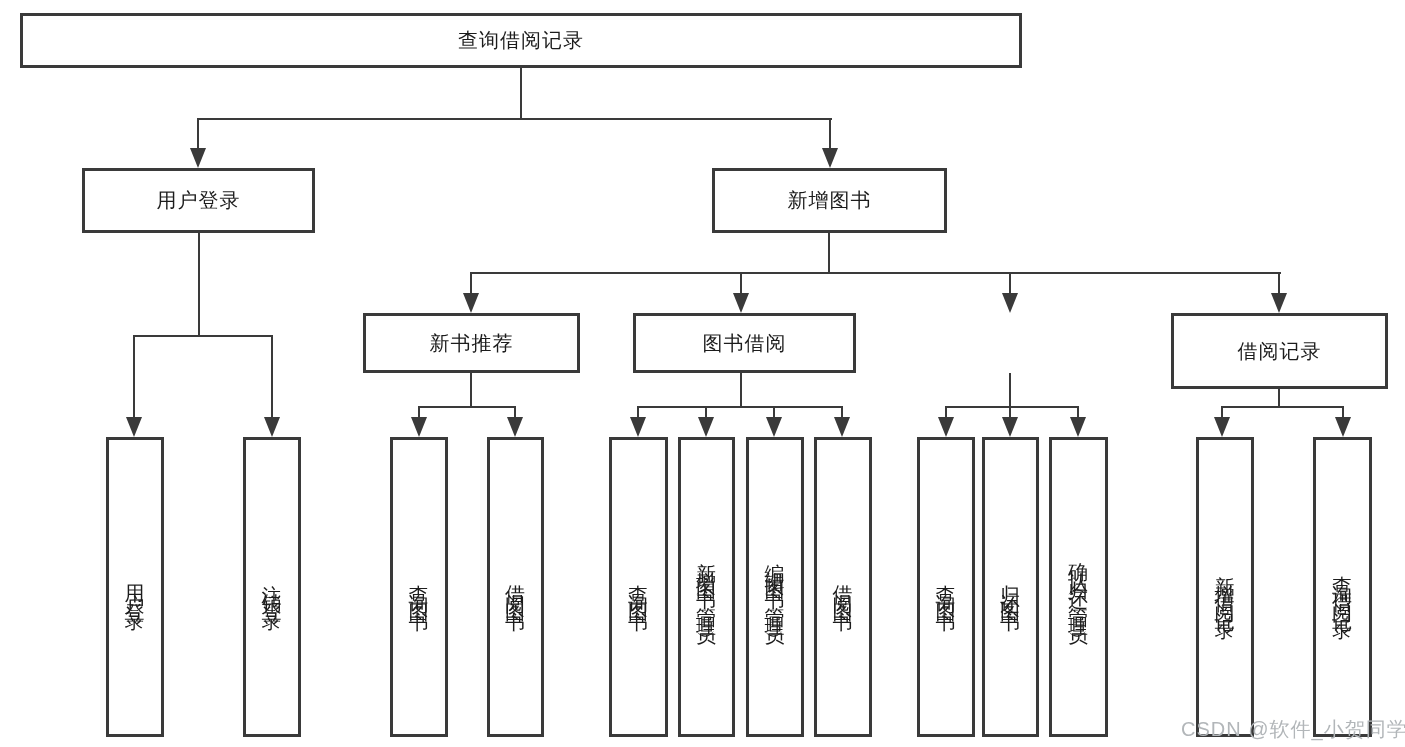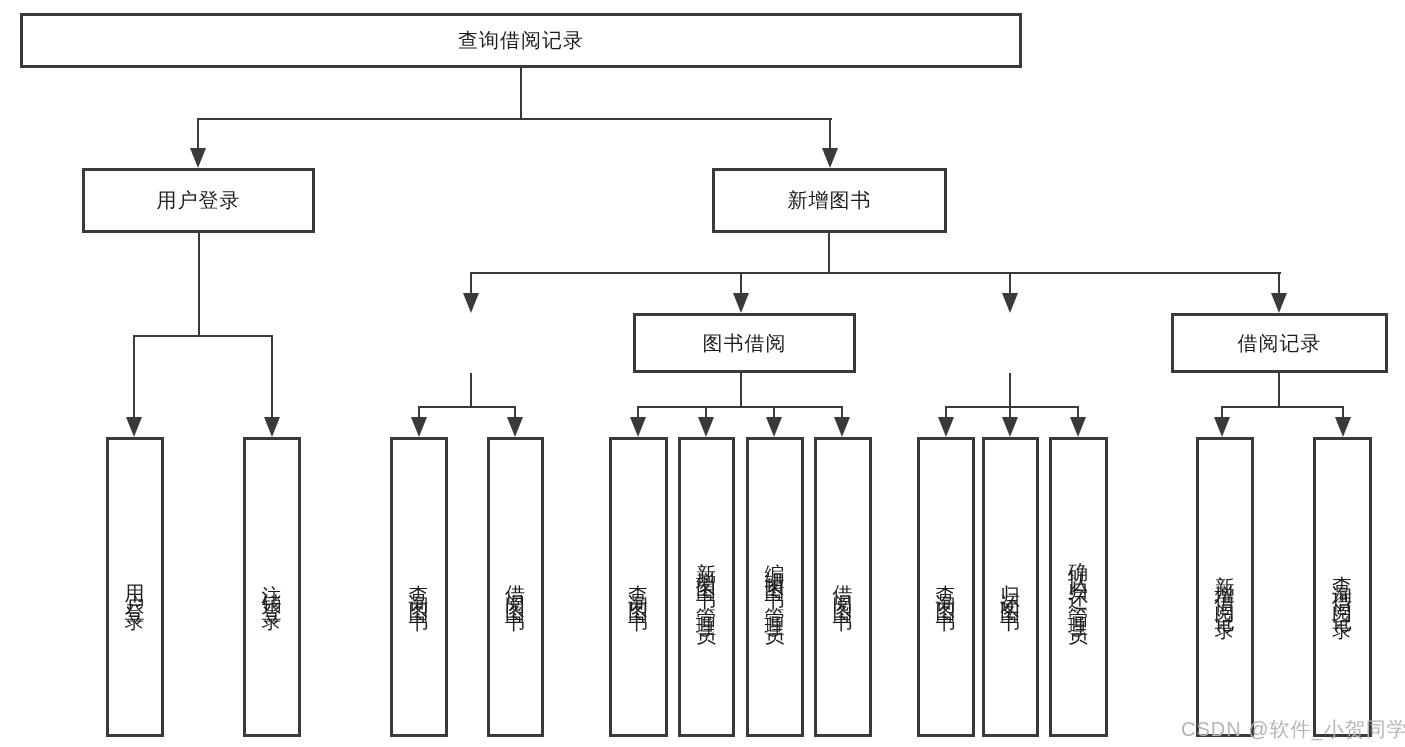--- a/index.html
+++ b/index.html
@@ -95,24 +95,27 @@
   <div class="line" style="left:470px;top:272px;width:811px;height:2px"></div>
   <div class="line" style="left:470px;top:272px;width:2px;height:23px"></div>
   <div class="line" style="left:740px;top:272px;width:2px;height:23px"></div>
   <div class="line" style="left:1009px;top:272px;width:2px;height:23px"></div>
   <div class="line" style="left:1278px;top:272px;width:2px;height:23px"></div>
   <div class="arrow" style="left:463px;top:293px"></div>
   <div class="arrow" style="left:733px;top:293px"></div>
   <div class="arrow" style="left:1002px;top:293px"></div>
   <div class="arrow" style="left:1271px;top:293px"></div>
 
+  <div class="box" style="left:363px;top:313px;width:217px;height:60px">
+    <span>新书推荐</span>
+  </div>
   <div class="box" style="left:633px;top:313px;width:223px;height:60px">
     <span>图书借阅</span>
   </div>
-  <div class="box" style="left:1171px;top:313px;width:217px;height:60px">
+  <div class="box" style="left:1171px;top:313px;width:217px;height:76px">
     <span>借阅记录</span>
   </div>
 
   <div class="line" style="left:470px;top:373px;width:2px;height:34px"></div>
   <div class="line" style="left:418px;top:406px;width:98px;height:2px"></div>
   <div class="line" style="left:418px;top:406px;width:2px;height:13px"></div>
   <div class="line" style="left:514px;top:406px;width:2px;height:13px"></div>
   <div class="arrow" style="left:411px;top:417px"></div>
   <div class="arrow" style="left:507px;top:417px"></div>
 

